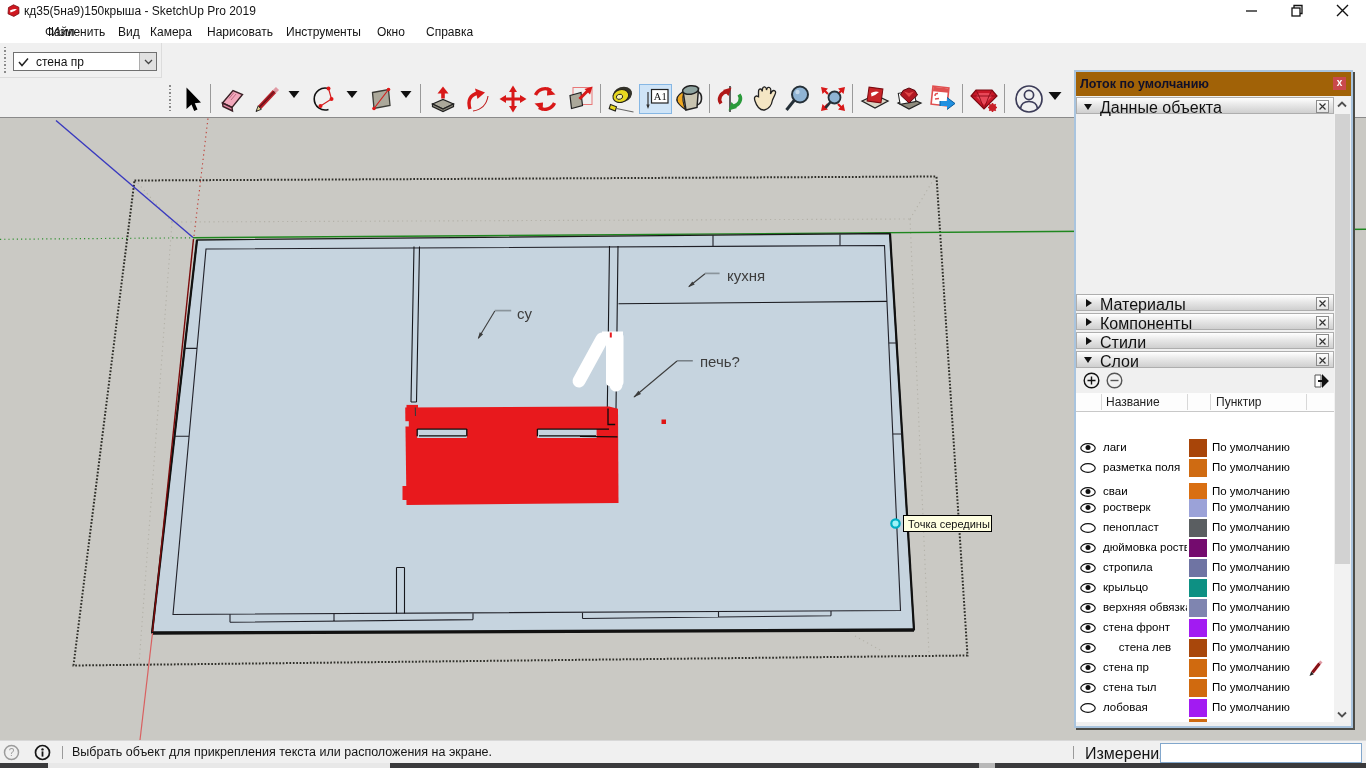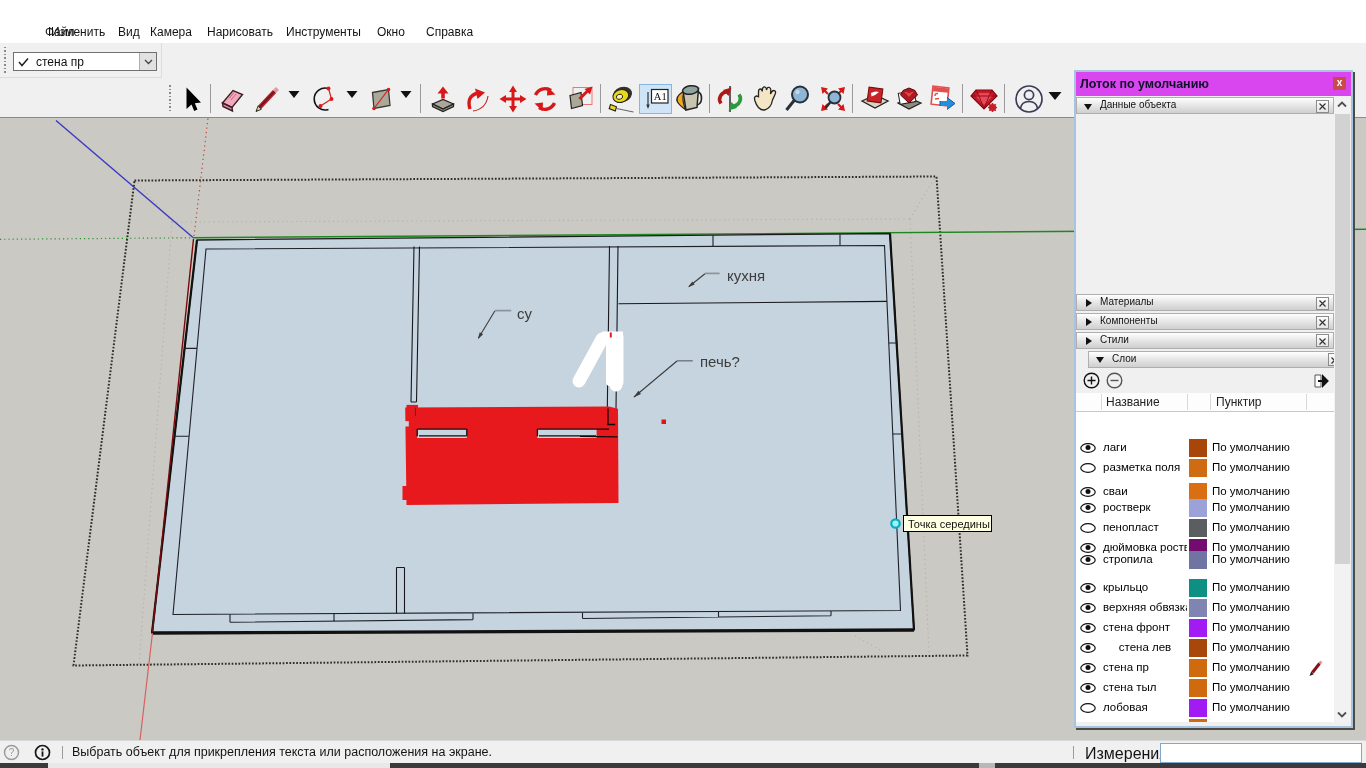--- a/index.html
+++ b/index.html
@@ -1,34 +1,56 @@
 <!DOCTYPE html>
 <html><head>
 <meta charset="utf-8">
 <style>
   * { margin:0; padding:0; box-sizing:border-box; }
   html,body { width:1366px; height:768px; overflow:hidden; font-family:"Liberation Sans",sans-serif; }
   .abs { position:absolute; }
   #app { position:relative; width:1366px; height:768px; background:#fff; }
   .hdr { position:absolute; left:0; width:258px; height:17px; background:linear-gradient(#ffffff,#e8e8e8 45%,#cfcfcf); border:1px solid #aeaeae; }
-  .hdr .cap { position:absolute; left:23px; top:1px; font-size:10px; color:#111; }
+  .hdr .cap { position:absolute; left:23px; top:1px; font-size:16px; color:#111; }
   .xbtn { position:absolute; right:4px; top:1.5px; width:13px; height:13px; background:linear-gradient(#fdfdfd,#e4e4e4); border:1px solid #8a8a8a; }
   .xbtn svg { display:block; margin:2.5px auto 0; }
   .tri-r { position:absolute; left:9px; top:4px; width:0; height:0; border-left:6px solid #111; border-top:4px solid transparent; border-bottom:4px solid transparent; }
   .tri-d { position:absolute; left:7px; top:5.5px; width:0; height:0; border-top:6px solid #111; border-left:4px solid transparent; border-right:4px solid transparent; }
   .lrow { position:absolute; left:0; width:230px; height:20px; font-size:11.5px; color:#000; }
   .lrow .nm { position:absolute; left:27px; top:3px; width:84px; overflow:hidden; white-space:nowrap; }
   .lrow .sw { position:absolute; left:113px; top:1px; width:18px; height:18px; }
   .lrow .dash { position:absolute; left:136px; top:3px; }
   .eye { position:absolute; left:4px; top:5px; }
 </style>
 </head>
 <body>
 <div id="app">
 
+<div class="abs" style="left:0;top:0;width:1366px;height:21px;background:#ffffff;">
+
+  <svg class="abs" style="left:7px;top:4px" width="13" height="13" viewBox="0 0 13 13">
+    <path d="M1.5,3.5 L6.5,0.8 L11.8,3.2 L12,9.5 L6.8,12.4 L1,9.8 Z" fill="#cf1820" stroke="#7a0a10" stroke-width="0.8"></path>
+    <path d="M3,6.5 Q6,4.2 10,5.2 Q7,7.8 3.6,8.6 Z" fill="#ffffff"></path>
+  </svg>
+
+  <div class="abs" style="left:24px;top:4px;font-size:12px;color:#141414;">кд35(5на9)150крыша - SketchUp Pro 2019</div>
+
+  <svg class="abs" style="left:1238px;top:0" width="30" height="21">
+        <line x1="8" y1="11" x2="19" y2="11" stroke="#111" stroke-width="1.3"></line>
+      </svg>
+
+  <svg class="abs" style="left:1283px;top:0" width="30" height="21">
+        <rect x="9" y="8" width="8" height="8" fill="none" stroke="#111" stroke-width="1.3"></rect>
+        <path d="M11,8 V5.5 H19 V13.5 H17" fill="none" stroke="#111" stroke-width="1.3"></path>
+      </svg>
+
+  <svg class="abs" style="left:1328px;top:0" width="30" height="21">
+        <path d="M9,5 L20,16 M20,5 L9,16" stroke="#111" stroke-width="1.4"></path>
+      </svg>
+</div>
 
 <div class="abs" style="left:0;top:21px;width:1366px;height:22px;background:#ffffff;font-size:12px;color:#141414;">
   <span class="abs" style="left:9px;top:4px;margin-left:36px;">Файл</span>
   <span class="abs" style="left:51px;top:4px;">Изменить</span>
   <span class="abs" style="left:118px;top:4px;">Вид</span>
   <span class="abs" style="left:150px;top:4px;">Камера</span>
   <span class="abs" style="left:207px;top:4px;">Нарисовать</span>
   <span class="abs" style="left:286px;top:4px;">Инструменты</span>
   <span class="abs" style="left:377px;top:4px;">Окно</span>
   <span class="abs" style="left:426px;top:4px;text-align:right;">Справка</span>
@@ -340,21 +362,21 @@
   <circle cx="895.5" cy="523.5" r="4.2" fill="#9ff3f8" stroke="#00aec4" stroke-width="2.2"></circle>
 
   <rect x="903.5" y="515.5" width="88" height="16" fill="#ffffe1" stroke="#000" stroke-width="1"></rect>
 
   <text x="908" y="527.5" font-size="11" fill="#111" font-family="Liberation Sans">Точка середины</text>
 </svg>
 </div>
 
 <div id="tray" class="abs" style="left:1074px;top:70px;width:279px;height:658px;background:#f0f0f0;border:2px solid #a9c4de;box-shadow:2px 2px 0 #4c4c47;">
 
-  <div class="abs" style="left:0;top:0;width:275px;height:24px;background:#d946ef;">
+  <div class="abs" style="left:0;top:0;width:275px;height:24px;background:#a16207;">
     <span class="abs" style="left:4px;top:5px;font-size:12.5px;font-weight:bold;color:#10102a;">Лоток по умолчанию</span>
 
     <div class="abs" style="left:257px;top:5px;width:13px;height:13px;background:#c9494c;color:#fff;font-size:10px;font-weight:bold;text-align:center;line-height:12px;">x</div>
   </div>
 
   <div class="hdr" style="top:25px;">
         <span class="tri-d"></span>
         <span class="cap">Данные объекта</span>
         <div class="xbtn">
           <svg width="7" height="7">
@@ -387,21 +409,21 @@
   <div class="hdr" style="top:259.8px;">
         <span class="tri-r"></span>
         <span class="cap">Стили</span>
         <div class="xbtn">
           <svg width="7" height="7">
             <path d="M0.5,0.5 L6.5,6.5 M6.5,0.5 L0.5,6.5" stroke="#333" stroke-width="1.2"></path>
           </svg>
         </div>
       </div>
 
-  <div class="hdr" style="top:278.8px;margin-left:12px;">
+  <div class="hdr" style="top:278.8px;">
         <span class="tri-d"></span>
         <span class="cap">Слои</span>
         <div class="xbtn">
           <svg width="7" height="7">
             <path d="M0.5,0.5 L6.5,6.5 M6.5,0.5 L0.5,6.5" stroke="#333" stroke-width="1.2"></path>
           </svg>
         </div>
       </div>
 
   <svg class="abs" style="left:7px;top:300px" width="17" height="17">
@@ -482,21 +504,21 @@
     <div class="lrow" style="top:126px;">
           <svg class="eye" width="16" height="10">
             <ellipse cx="8" cy="5" rx="7.2" ry="4.4" fill="#fff" stroke="#111" stroke-width="1.2"></ellipse>
             <circle cx="8" cy="4.4" r="2.5" fill="#111"></circle>
           </svg>
           <span class="nm">дюймовка роств</span>
           <div class="sw" style="background:#740b6e;"></div>
           <span class="dash">По умолчанию</span>
         </div>
 
-    <div class="lrow" style="top:138px;padding-left:6px;">
+    <div class="lrow" style="top:146px;padding-left:6px;">
           <svg class="eye" width="16" height="10">
             <ellipse cx="8" cy="5" rx="7.2" ry="4.4" fill="#fff" stroke="#111" stroke-width="1.2"></ellipse>
             <circle cx="8" cy="4.4" r="2.5" fill="#111"></circle>
           </svg>
           <span class="nm">стропила</span>
           <div class="sw" style="background:#6f74a3;"></div>
           <span class="dash">По умолчанию</span>
         </div>
 
     <div class="lrow" style="top:166px;">

